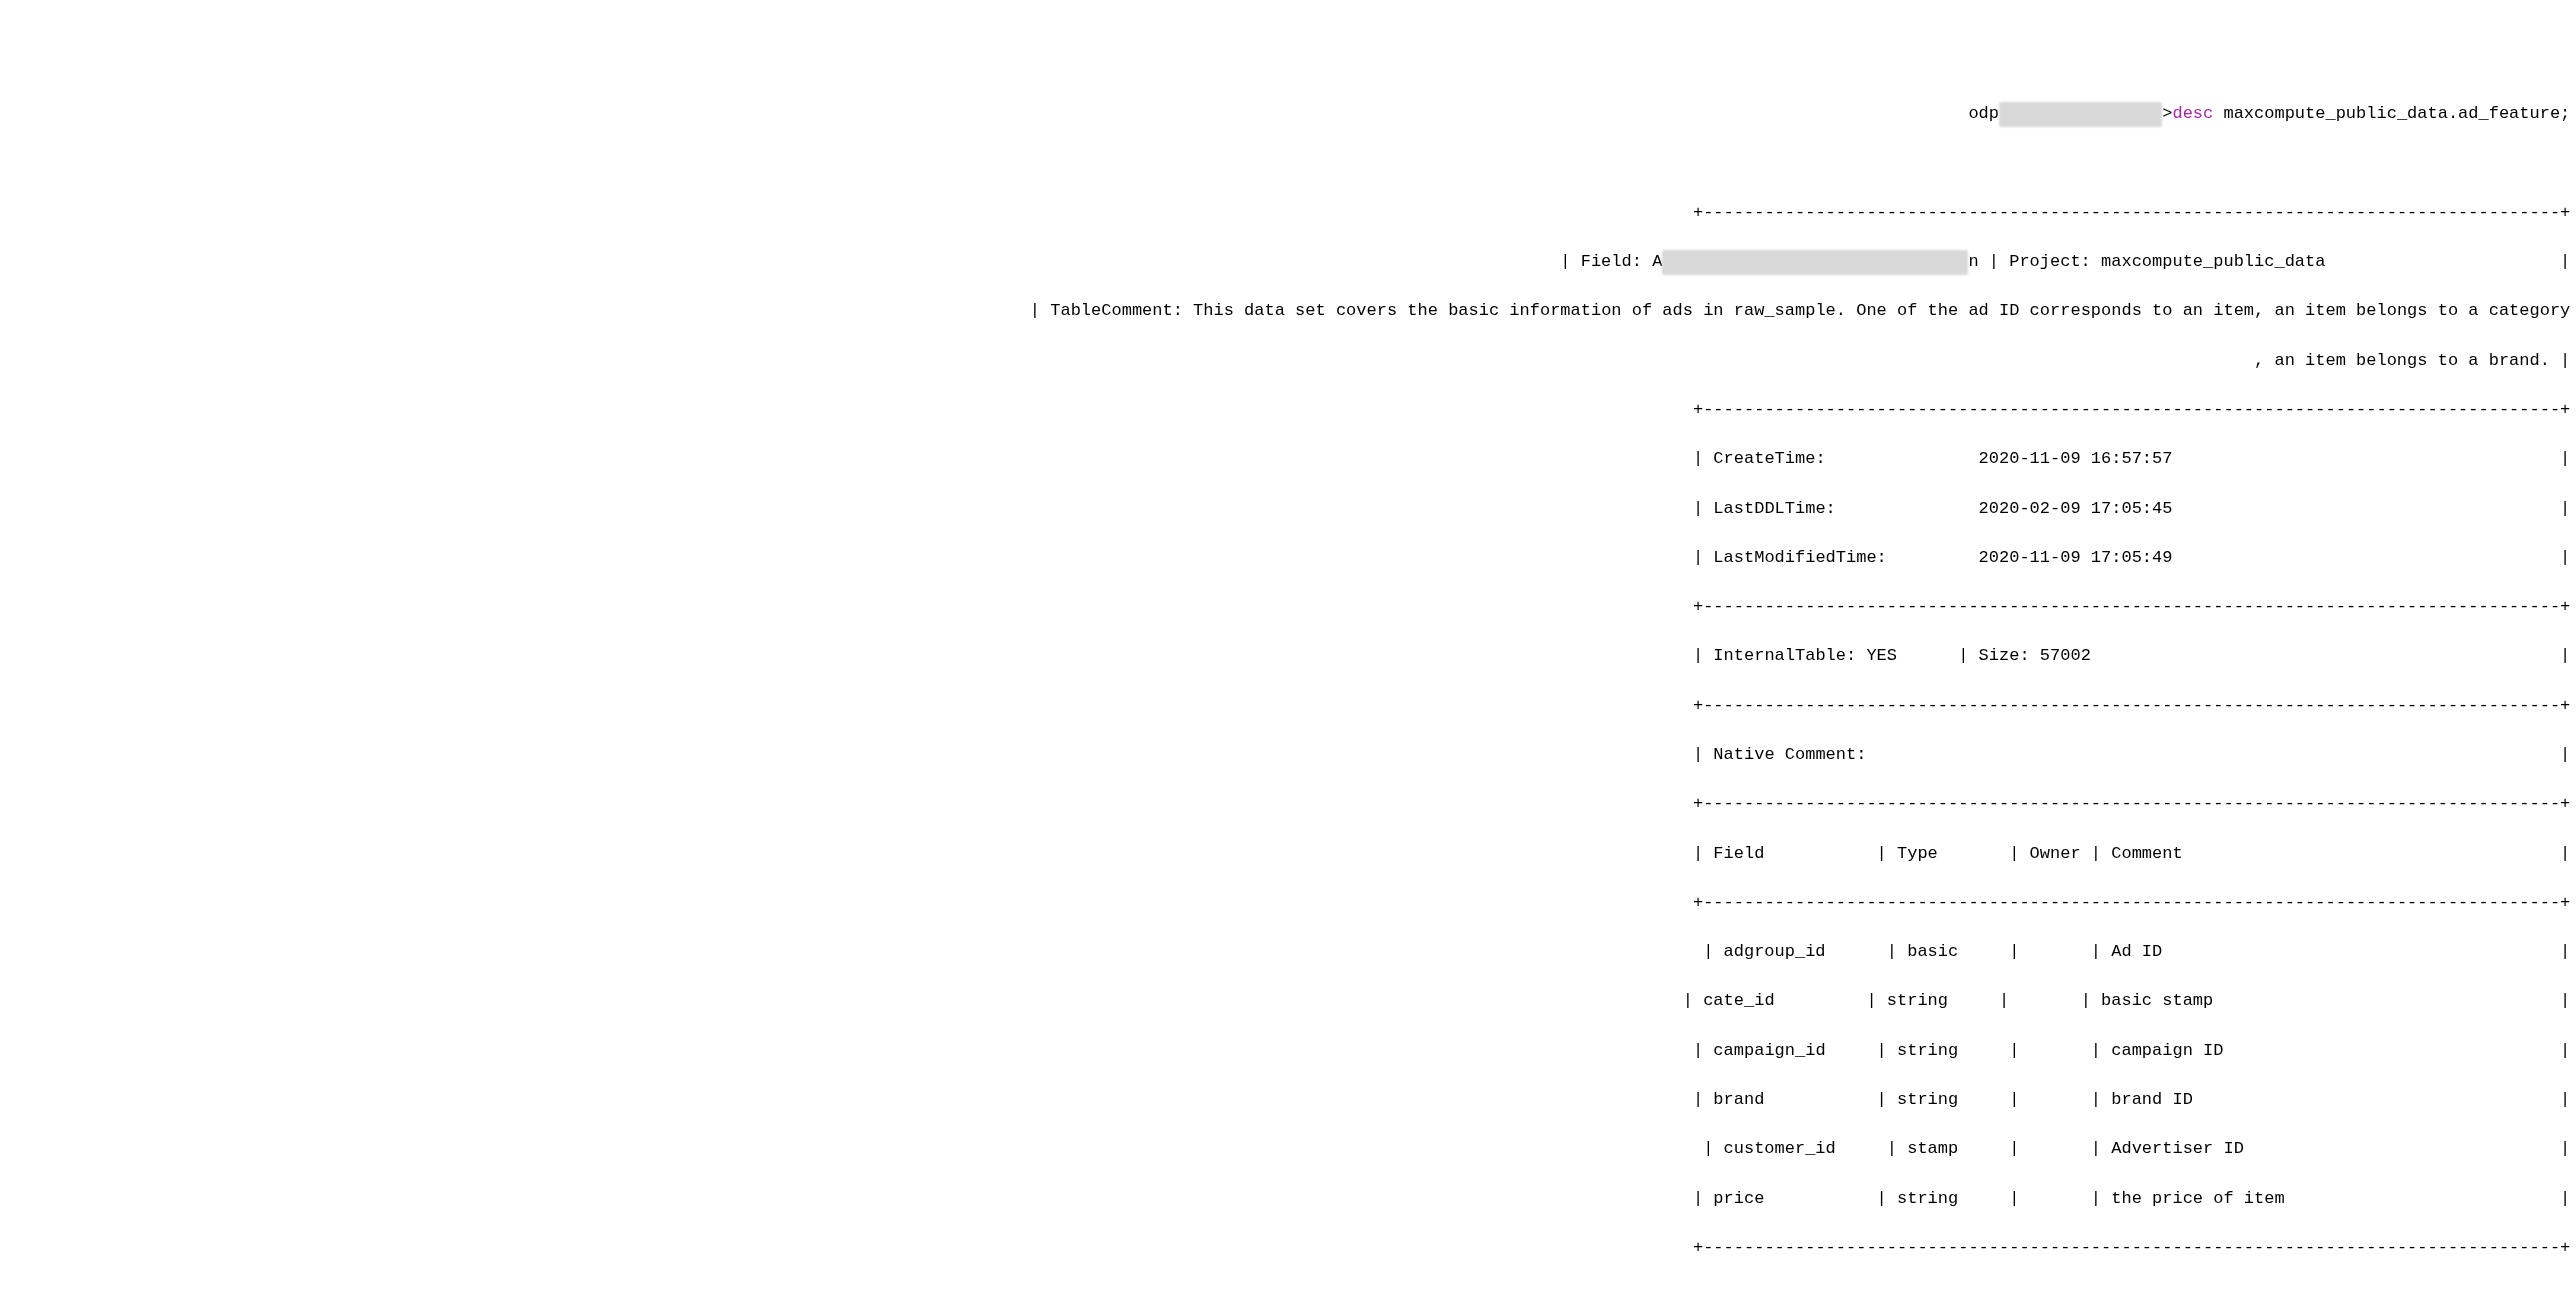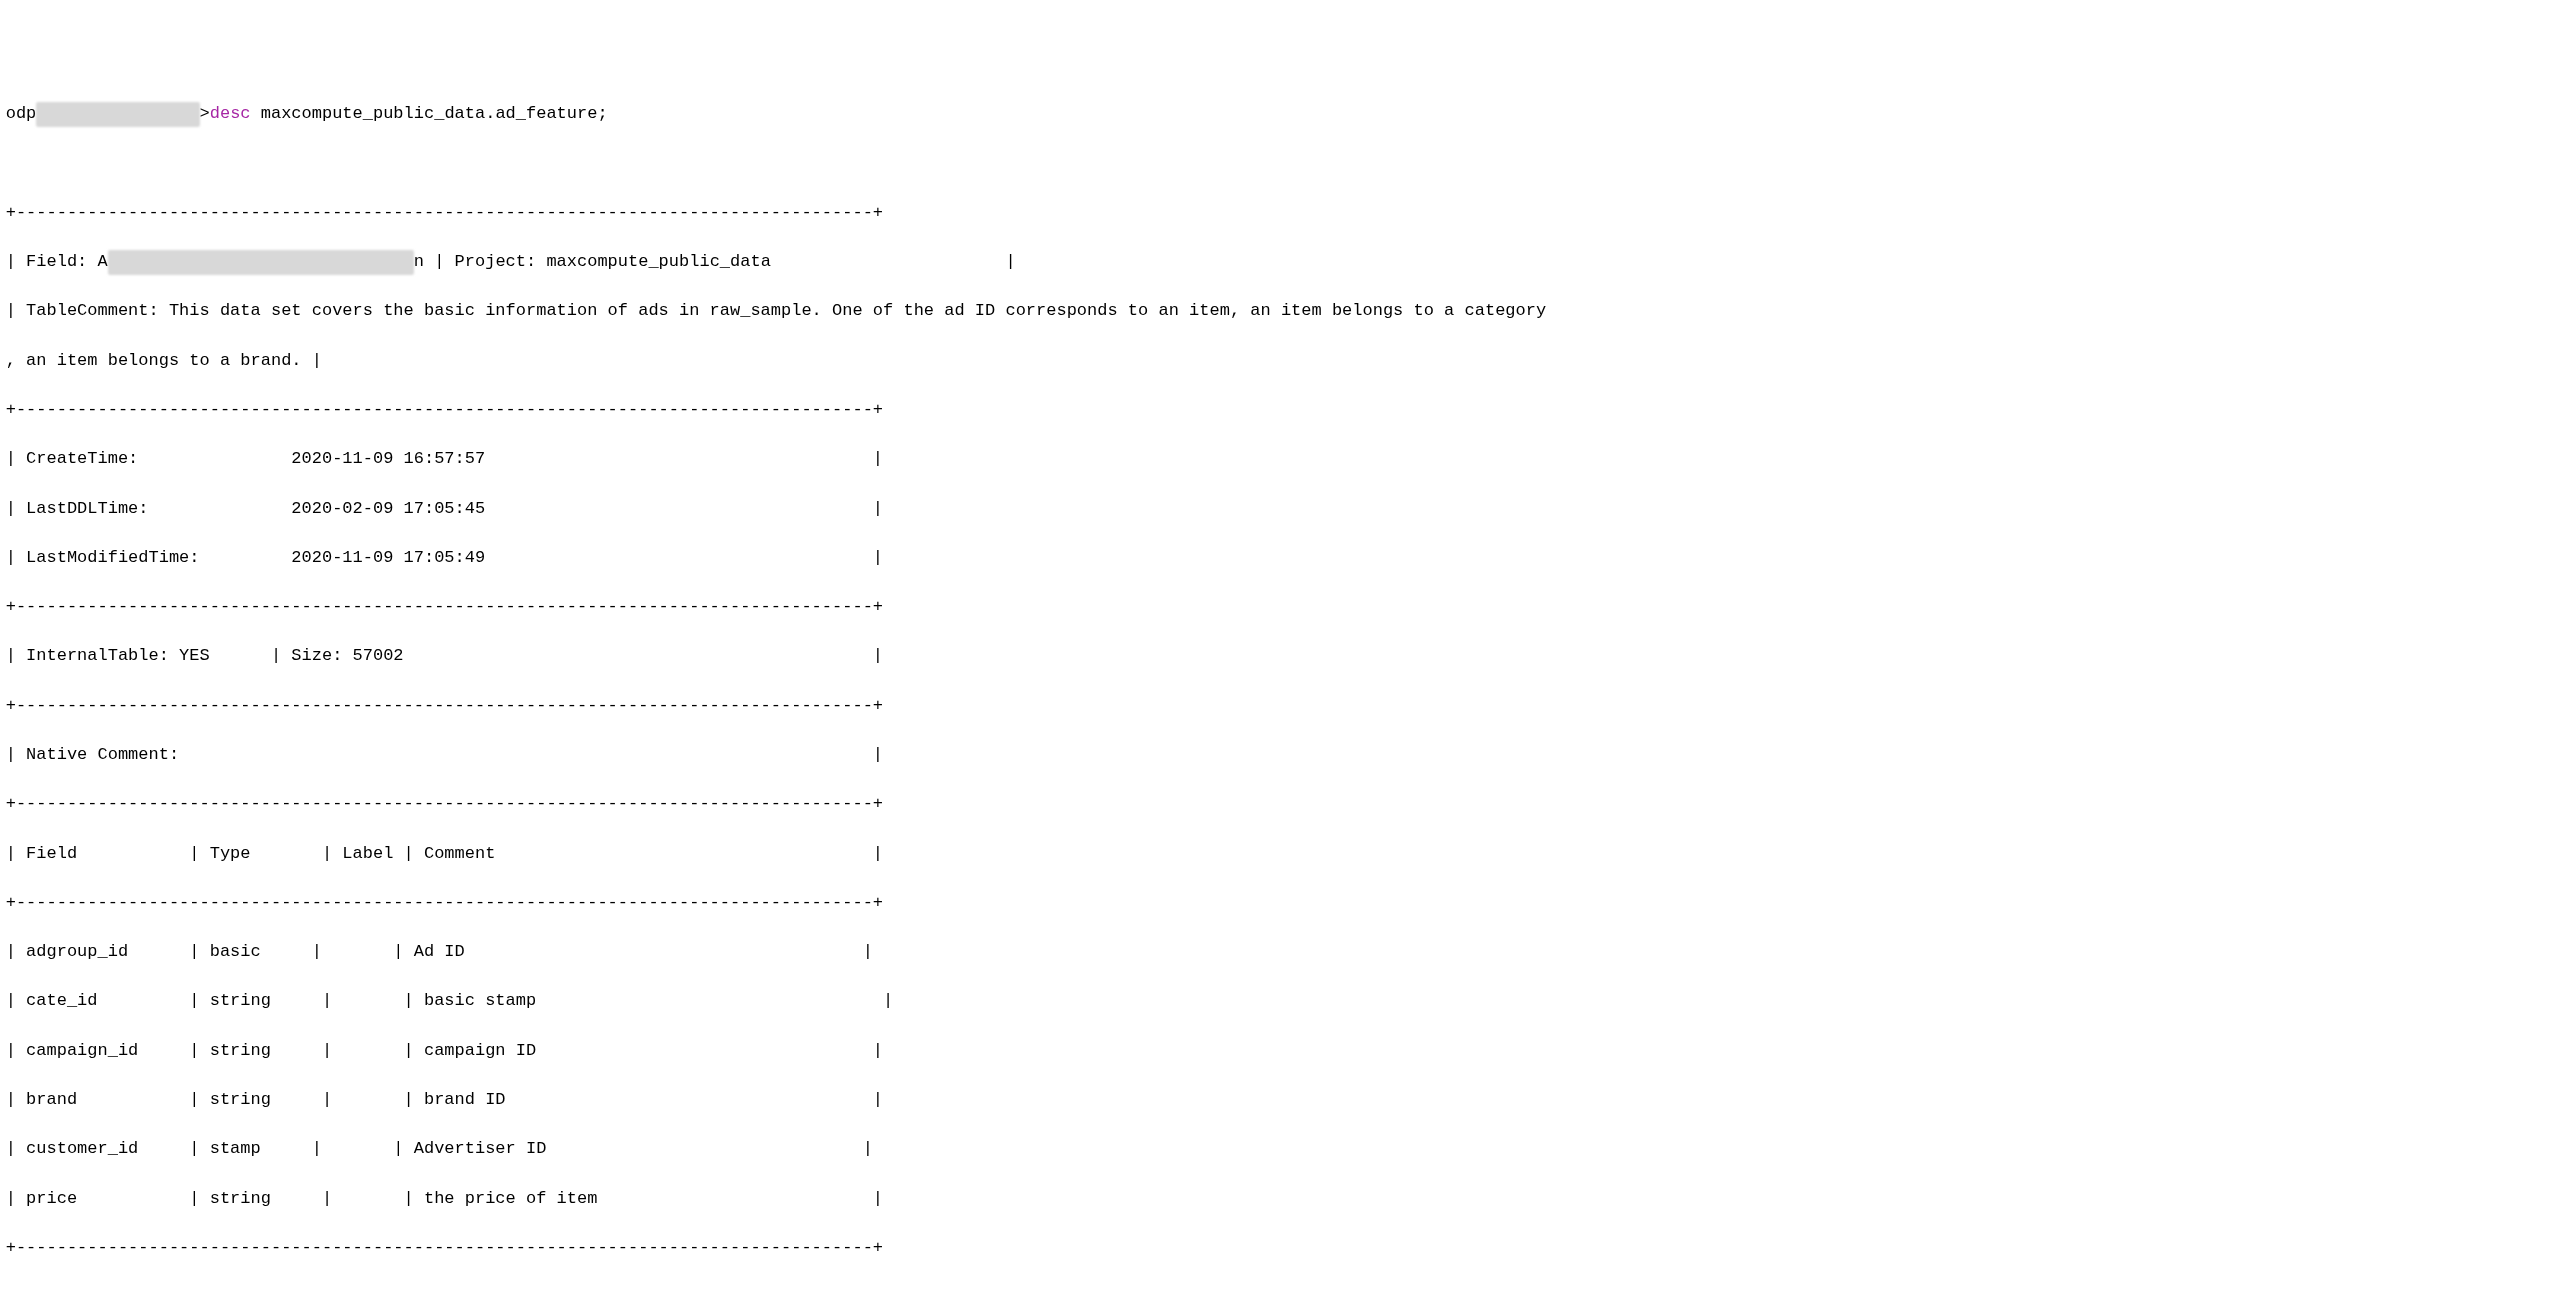--- a/index.html
+++ b/index.html
@@ -25,20 +25,21 @@
       display: inline-block;
       background: #d8d8d8;
       color: transparent;
       border-radius: 1.9px;
       vertical-align: baseline;
       filter: blur(1px);
       user-select: none;
     }
     .line {
       display: block;
+      text-align: right;
     }
   </style>
 </head>
 <body>
 
 
 
 <span class="line"><span>odp</span><span class="redacted">xxxxxxxxxxxxxxxx</span><span>&gt;</span><span class="purple">desc</span><span> maxcompute_public_data.ad_feature;</span></span>
 <span class="line"> </span>
 <span class="line">+------------------------------------------------------------------------------------+</span>
@@ -47,21 +48,21 @@
 <span class="line">, an item belongs to a brand. |</span>
 <span class="line">+------------------------------------------------------------------------------------+</span>
 <span class="line">| CreateTime:               2020-11-09 16:57:57                                      |</span>
 <span class="line">| LastDDLTime:              2020-02-09 17:05:45                                      |</span>
 <span class="line">| LastModifiedTime:         2020-11-09 17:05:49                                      |</span>
 <span class="line">+------------------------------------------------------------------------------------+</span>
 <span class="line">| InternalTable: YES      | Size: 57002                                              |</span>
 <span class="line">+------------------------------------------------------------------------------------+</span>
 <span class="line">| Native Comment:                                                                    |</span>
 <span class="line">+------------------------------------------------------------------------------------+</span>
-<span class="line">| Field           | Type       | Label | Comment                                     |</span>
+<span class="line">| Field           | Type       | Owner | Comment                                     |</span>
 <span class="line">+------------------------------------------------------------------------------------+</span>
 <span class="line">| adgroup_id      | basic     |       | Ad ID                                       |</span>
 <span class="line">| cate_id         | string     |       | basic stamp                                  |</span>
 <span class="line">| campaign_id     | string     |       | campaign ID                                 |</span>
 <span class="line">| brand           | string     |       | brand ID                                    |</span>
 <span class="line">| customer_id     | stamp     |       | Advertiser ID                               |</span>
 <span class="line">| price           | string     |       | the price of item                           |</span>
 <span class="line">+------------------------------------------------------------------------------------+</span>
 <span class="line"> </span>
 

